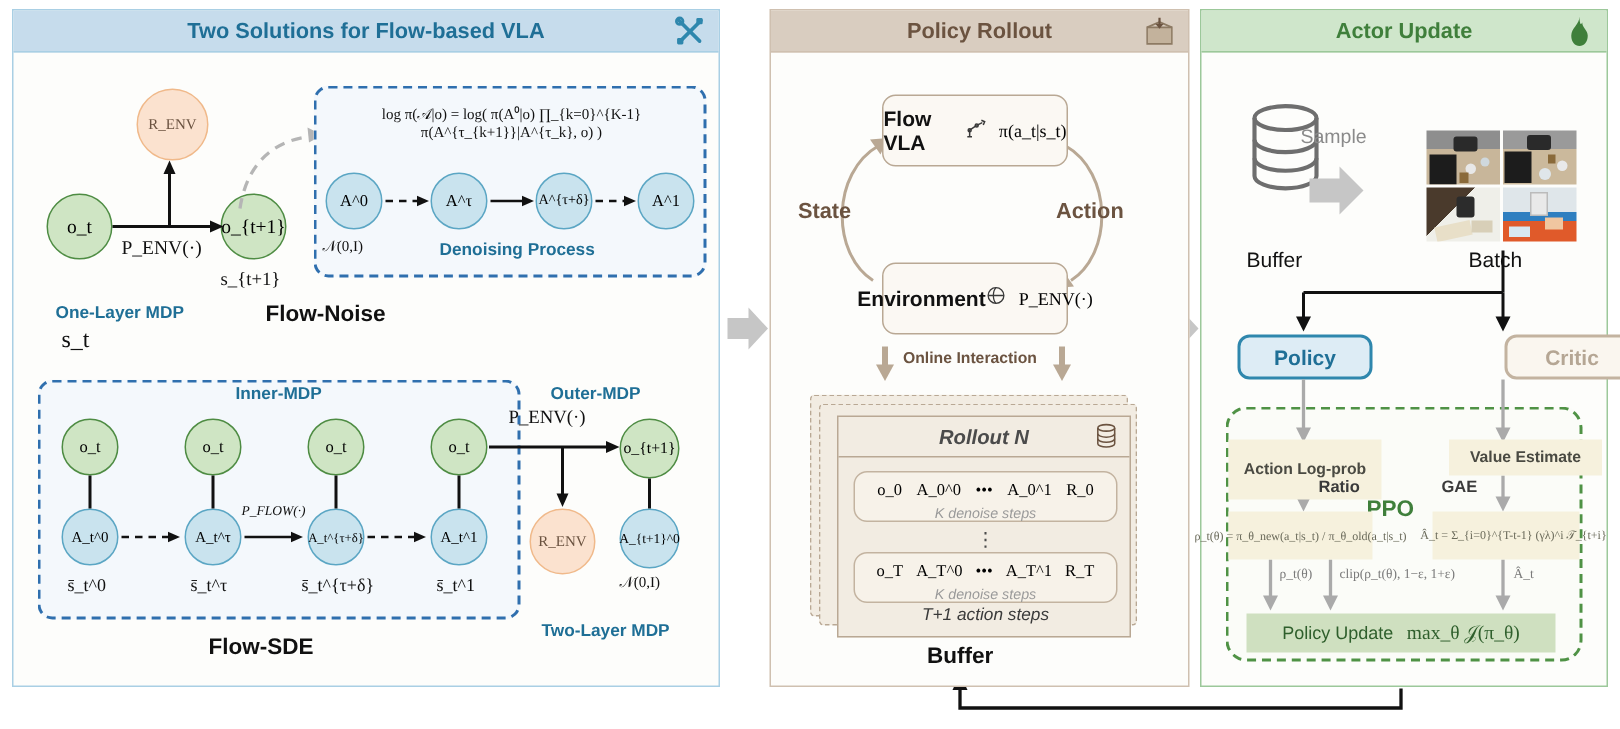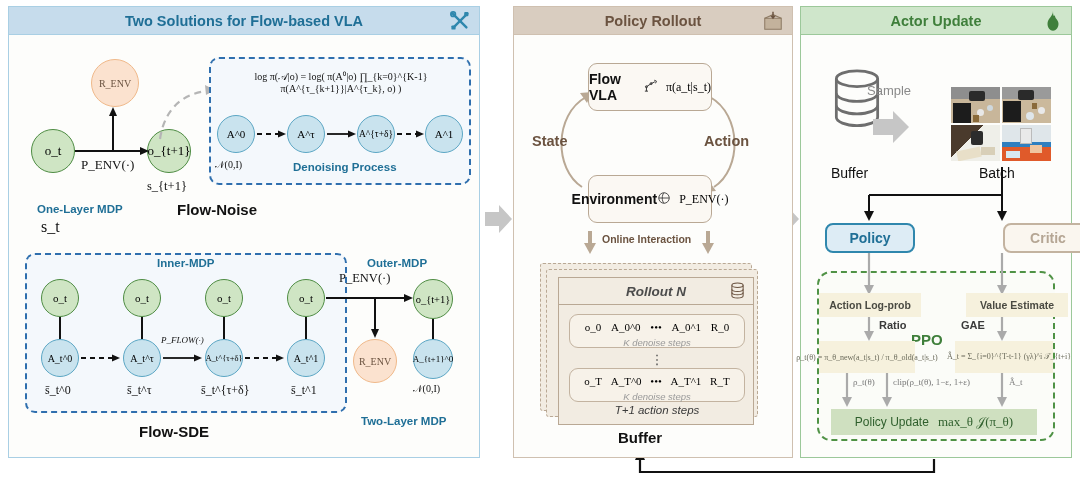--- a/index.html
+++ b/index.html
@@ -452,21 +452,21 @@
       <line x1="201" y1="282" x2="201" y2="298" stroke="#aaa" stroke-width="2.2"></line>
       <polygon points="201,306 196,296 206,296" fill="#aaa"></polygon>
       <line x1="46" y1="338" x2="46" y2="364" stroke="#aaa" stroke-width="2.2"></line>
       <polygon points="46,372 41,362 51,362" fill="#aaa"></polygon>
       <line x1="86" y1="338" x2="86" y2="364" stroke="#aaa" stroke-width="2.2"></line>
       <polygon points="86,372 81,362 91,362" fill="#aaa"></polygon>
       <line x1="201" y1="338" x2="201" y2="364" stroke="#aaa" stroke-width="2.2"></line>
       <polygon points="201,372 196,362 206,362" fill="#aaa"></polygon>
     </svg>
 
-    <div class="ybox" style="left:18px;top:258px;width:102px;height:24px;">
+    <div class="ybox" style="left:18px;top:258px;width:102px;height:40px;">
       <span>Action Log-prob</span>
     </div>
     <div class="ybox" style="left:150px;top:258px;width:102px;height:24px;margin-left:15px;">
       <span>Value Estimate</span>
     </div>
 
     <div style="position:absolute;left:78px;top:284px;font-size:11px;font-weight:bold;color:#3a3a3a;">
       <span>Ratio</span>
     </div>
     <div style="position:absolute;left:160px;top:284px;font-size:11px;font-weight:bold;color:#3a3a3a;">

